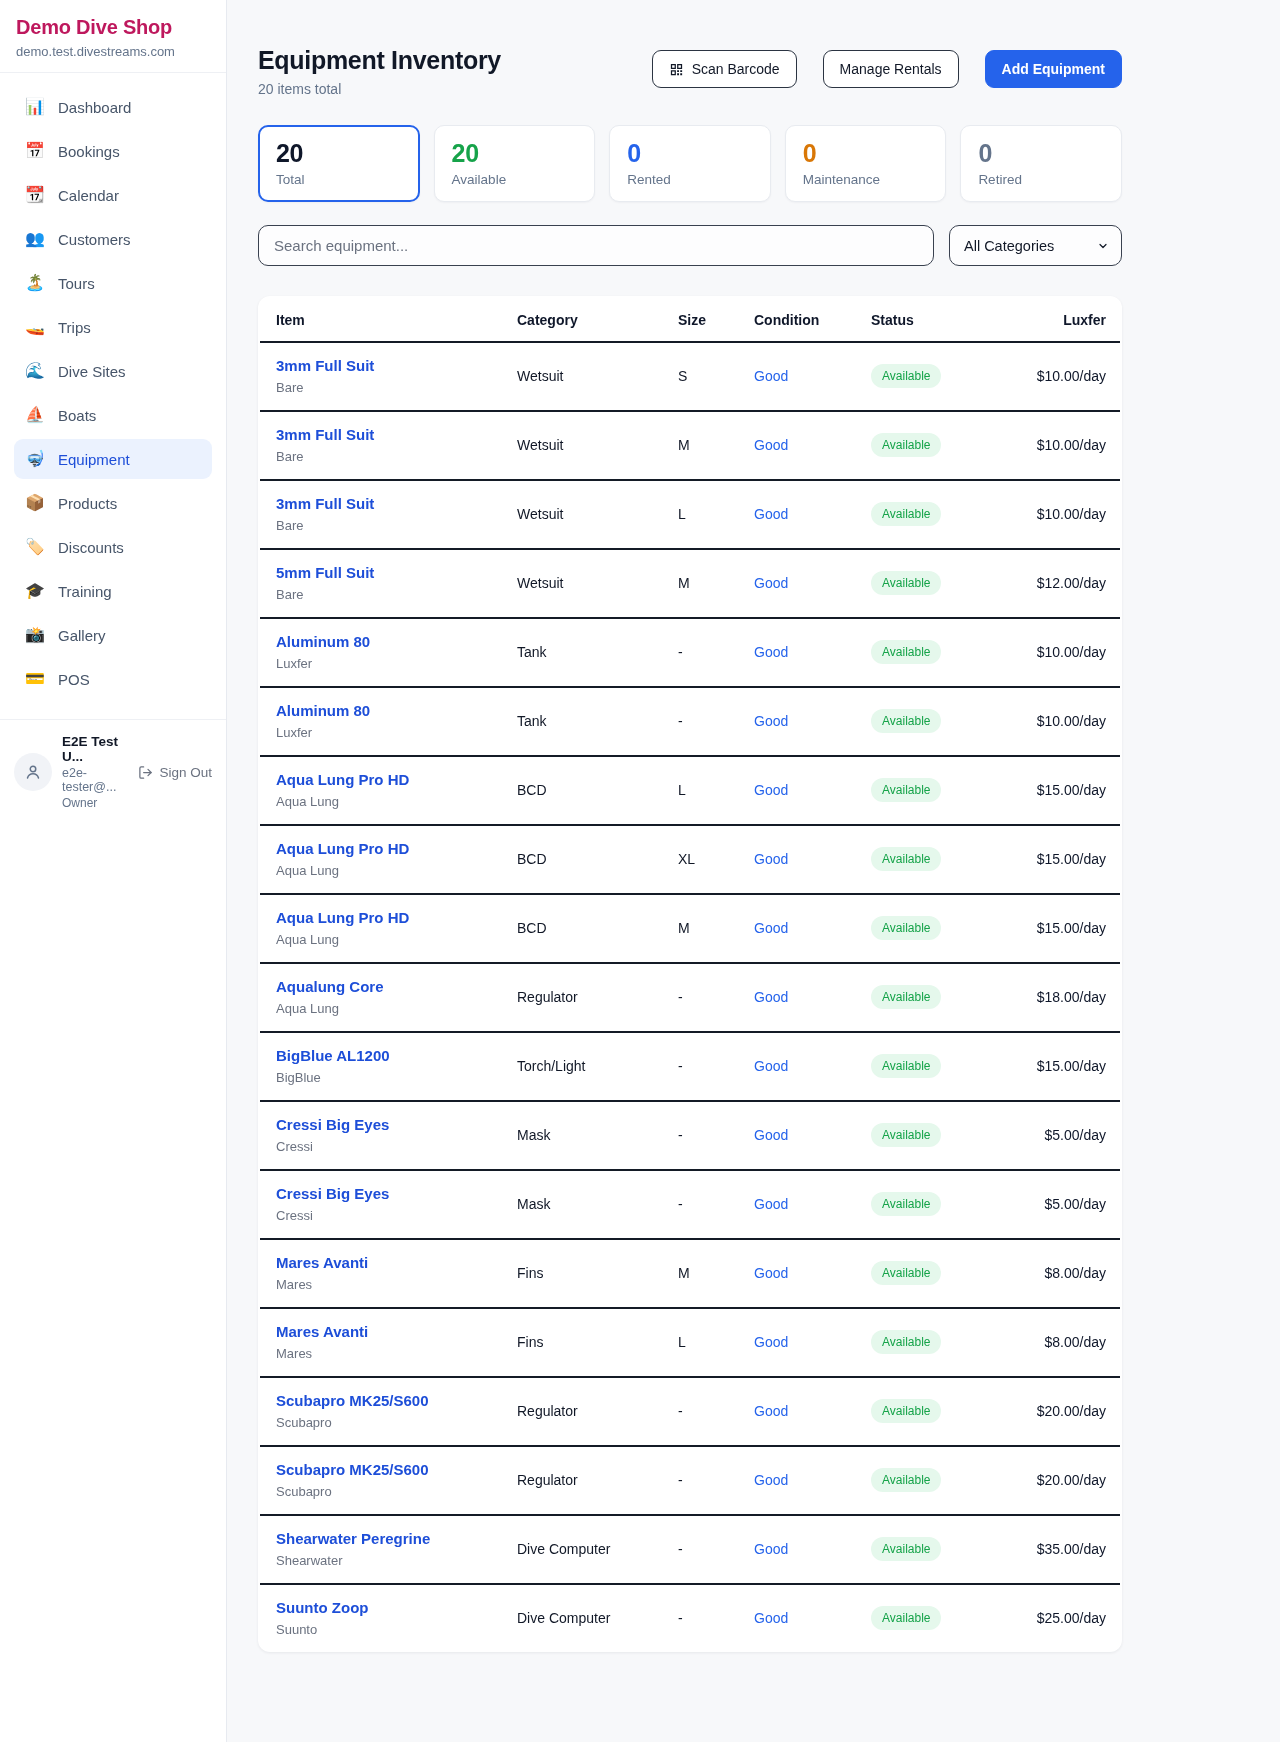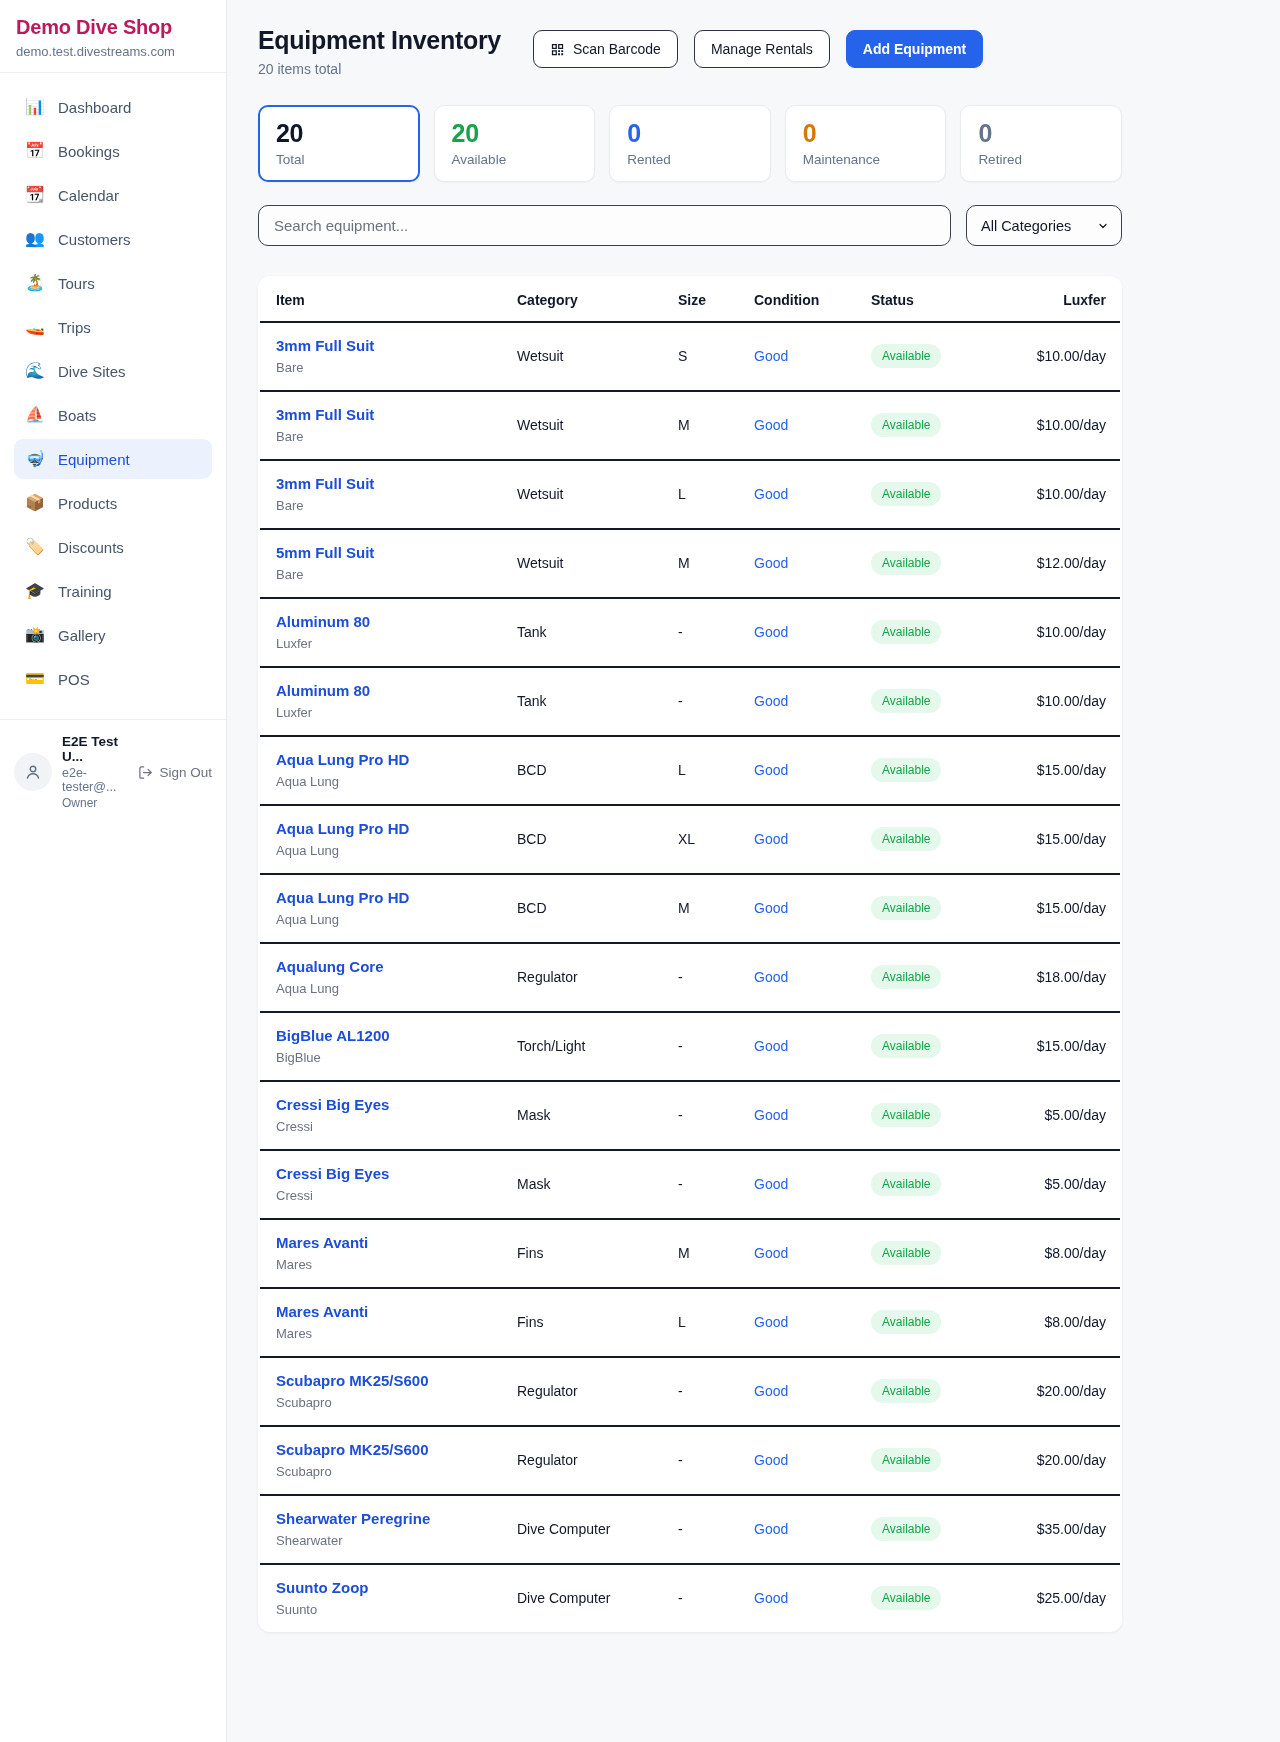--- a/index.html
+++ b/index.html
@@ -43,24 +43,24 @@
   .user-meta { flex:1; min-width:0; }
   .user-name { font-size:13.5px; font-weight:700; color:#111827; }
   .user-email { font-size:12.5px; color:#64748b; margin-top:2px; }
   .user-role { font-size:12px; color:#64748b; margin-top:2px; }
   .signout { display:flex; align-items:center; gap:6px; color:#6b7280; font-size:13.5px; cursor:pointer; white-space:nowrap; }
 
   
   .main { flex:1; padding:26px 0 0 31px; }
   .main-inner { width:864px; }
 
-  .page-header { display:flex; align-items:flex-start; }
+  .page-header { display:flex; justify-content:space-between; align-items:flex-start;margin-top:20px; }
   .page-title { font-size:25px; font-weight:800; color:#111827; letter-spacing:-.3px; }
   .page-subtitle { font-size:14px; color:#64748b; margin-top:6px; }
-  .header-actions { display:flex; gap:16px; margin-top:4px;padding-left:32px; }
+  .header-actions { display:flex; gap:26px; margin-top:4px;padding-left:32px; }
   .btn {
     height:38px; display:inline-flex; align-items:center; gap:8px;
     padding:0 16px; border-radius:9px; font-size:14px; font-weight:500;
     background:#ffffff; border:1px solid #2b3442; color:#111827; cursor:pointer;
     font-family:"Liberation Sans", sans-serif;
   }
   .btn-primary { background:#2563eb; border-color:#2563eb; color:#ffffff; font-weight:600; }
 
   
   .stats { display:flex; gap:14px; margin-top:28px; }
@@ -74,21 +74,21 @@
 
   
   .filters { display:flex; gap:15px; margin-top:23px; }
   .search-input {
     flex:1; height:41px; border:1px solid #39414f; border-radius:10px;
     padding:15px 15px; font-size:15px; color:#111827; background:#fdfdfe; outline:none;
     font-family:"Liberation Sans", sans-serif;
   }
   .search-input::placeholder { color:#6b7280; }
   .select {
-    width:156px; height:41px; border:1px solid #39414f; border-radius:10px;
+    width:173px; height:41px; border:1px solid #39414f; border-radius:10px;
     background:#fdfdfe; display:flex; align-items:center; justify-content:space-between;
     padding:0 12px 0 14px; font-size:14.5px; color:#111827; cursor:pointer;
   }
   .select .chev { color:#111827; display:flex; }
 
   
   .table-card {
     margin-top:30px; background:#ffffff; border-radius:12px;
     box-shadow:0 1px 3px rgba(16,24,40,.07); overflow:hidden; padding:0 2px;
   }

